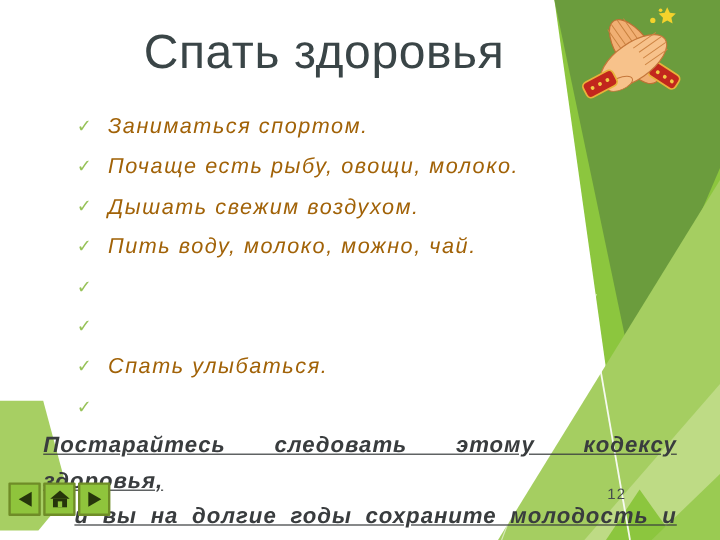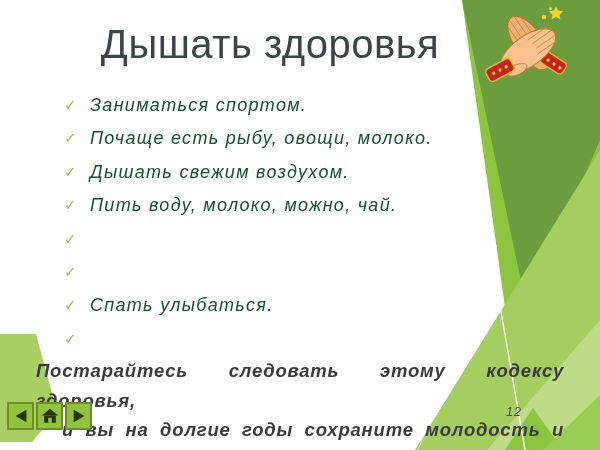--- a/index.html
+++ b/index.html
@@ -11,37 +11,37 @@
   .title{position:absolute;left:0;top:22px;width:540px;margin:0;
          text-align:center;font-size:40px;font-weight:normal;
          color:#3a4547;letter-spacing:.5px;z-index:1;}
 
   .checklist{position:absolute;left:64px;top:94px;margin:0;padding:0;
              list-style:none;z-index:1;}
   .checklist li{display:flex;align-items:flex-start;height:33.4px;}
   .check{width:26px;flex:0 0 26px;font-family:"DejaVu Sans",sans-serif;
          font-weight:bold;font-size:15px;color:#97c258;line-height:22px;}
   .item-text{font-style:italic;font-size:18px;letter-spacing:1.3px;
-             color:#14532d;white-space:nowrap;line-height:22px;}
+             color:#a16207;white-space:nowrap;line-height:22px;}
 
   .footer-par{position:absolute;left:36px;top:356px;width:528px;z-index:1;
               font-style:italic;font-weight:bold;font-size:18.5px;
               letter-spacing:.8px;color:#393c3e;line-height:29.5px;}
-  .jline{text-align:justify;text-align-last:justify;white-space:normal;}
+  .jline{text-align:justify;text-align-last:justify;white-space:normal;text-decoration:underline;}
   .jline.indent{padding-left:26px;}
   .lline{padding-left:30px;text-align:left;}
 
   .nav{position:absolute;left:7px;top:402px;display:flex;gap:2px;z-index:5;}
   .nav button{width:27px;height:28px;padding:0;margin:0;
               background:#8fc43c;border:2px solid #6f8c27;border-radius:1px;
               display:flex;align-items:center;justify-content:center;cursor:pointer;}
   .nav svg{display:block;}
 
   .page-num{position:absolute;left:506px;top:405px;width:30px;z-index:1;
-            font-size:12.5px;letter-spacing:1px;color:#454b4e;font-style:italic;}
+            font-size:12.5px;letter-spacing:1px;color:#454b4e;}
 </style>
 </head>
 <body>
 
 <div class="slide">
 
   <svg class="bg" width="600" height="450" viewBox="0 0 600 450">
 
     <polygon points="462,0 600,0 600,450 525,450" fill="#8CC63E"></polygon>
     <polygon points="462,0 600,0 600,140 527,310" fill="#6B9C3D"></polygon>
@@ -85,21 +85,21 @@
 
       <g transform="rotate(-28 16 66)">
         <rect x="2" y="59" width="28" height="14" rx="4" fill="#C2271D" stroke="#E9B23A" stroke-width="1.5"></rect>
         <circle cx="9" cy="66" r="1.6" fill="#F2CB45"></circle>
         <circle cx="16" cy="66" r="1.6" fill="#F2CB45"></circle>
         <circle cx="23" cy="66" r="1.6" fill="#F2CB45"></circle>
       </g>
     </g>
   </svg>
 
-  <h1 class="title">Дышать здоровья</h1>
+  <h1 class="title">Спать здоровья</h1>
 
   <ul class="checklist">
     <li>
       <span class="check">✓</span>
       <span class="item-text">Заниматься спортом.</span>
     </li>
     <li>
       <span class="check">✓</span>
       <span class="item-text">Почаще есть рыбу, овощи, молоко.</span>
     </li>

